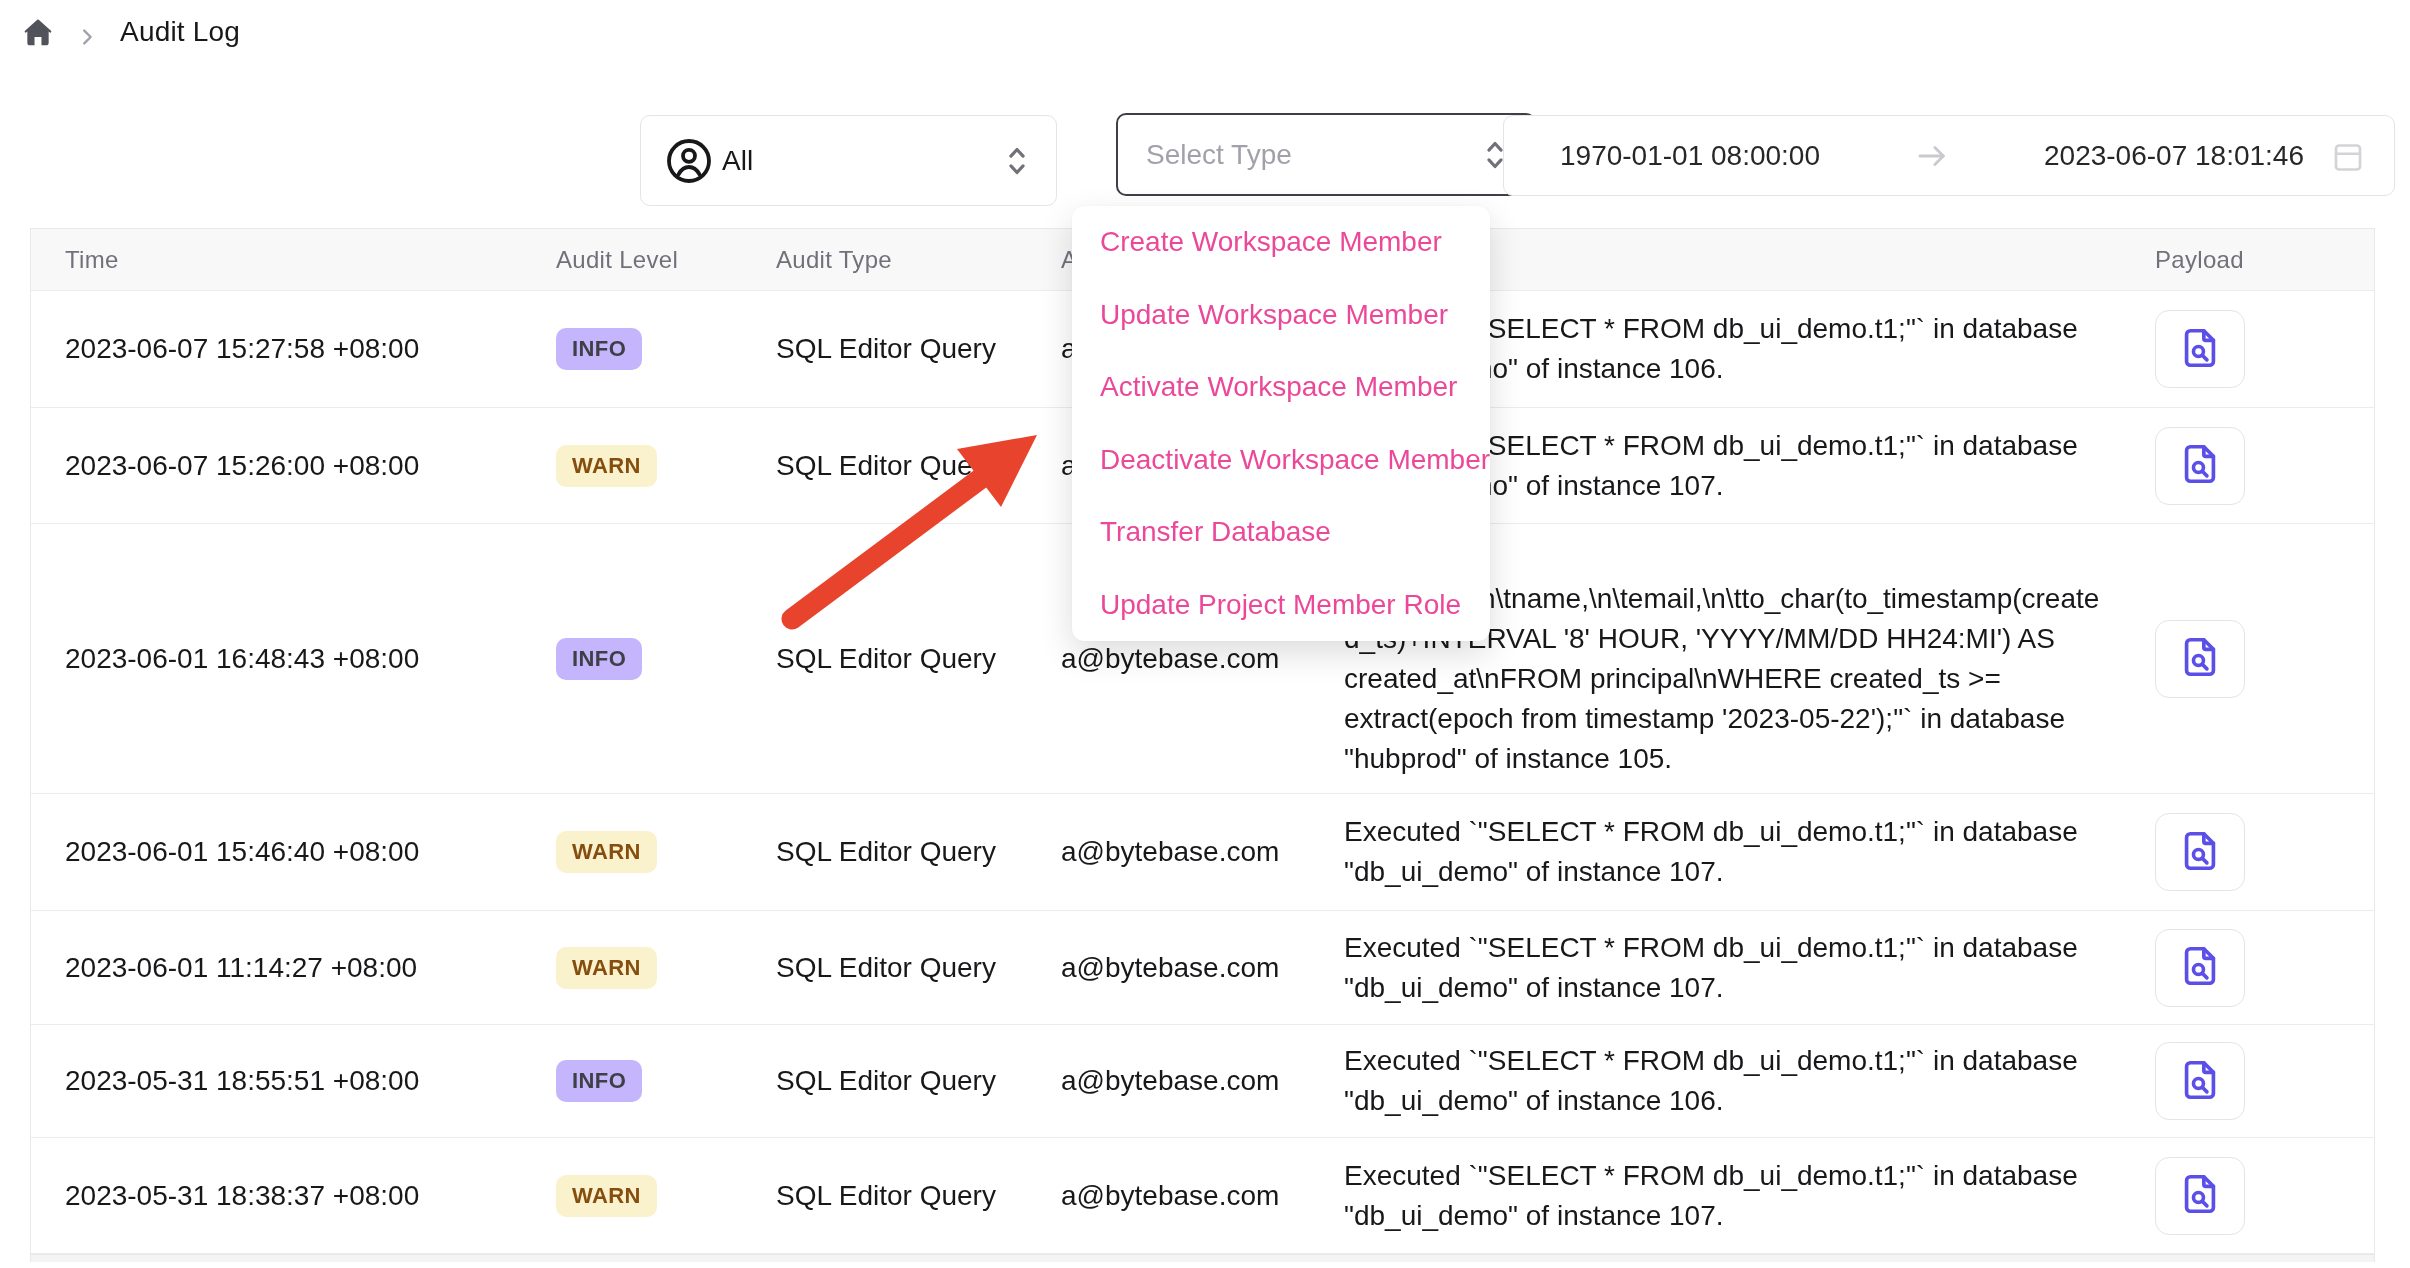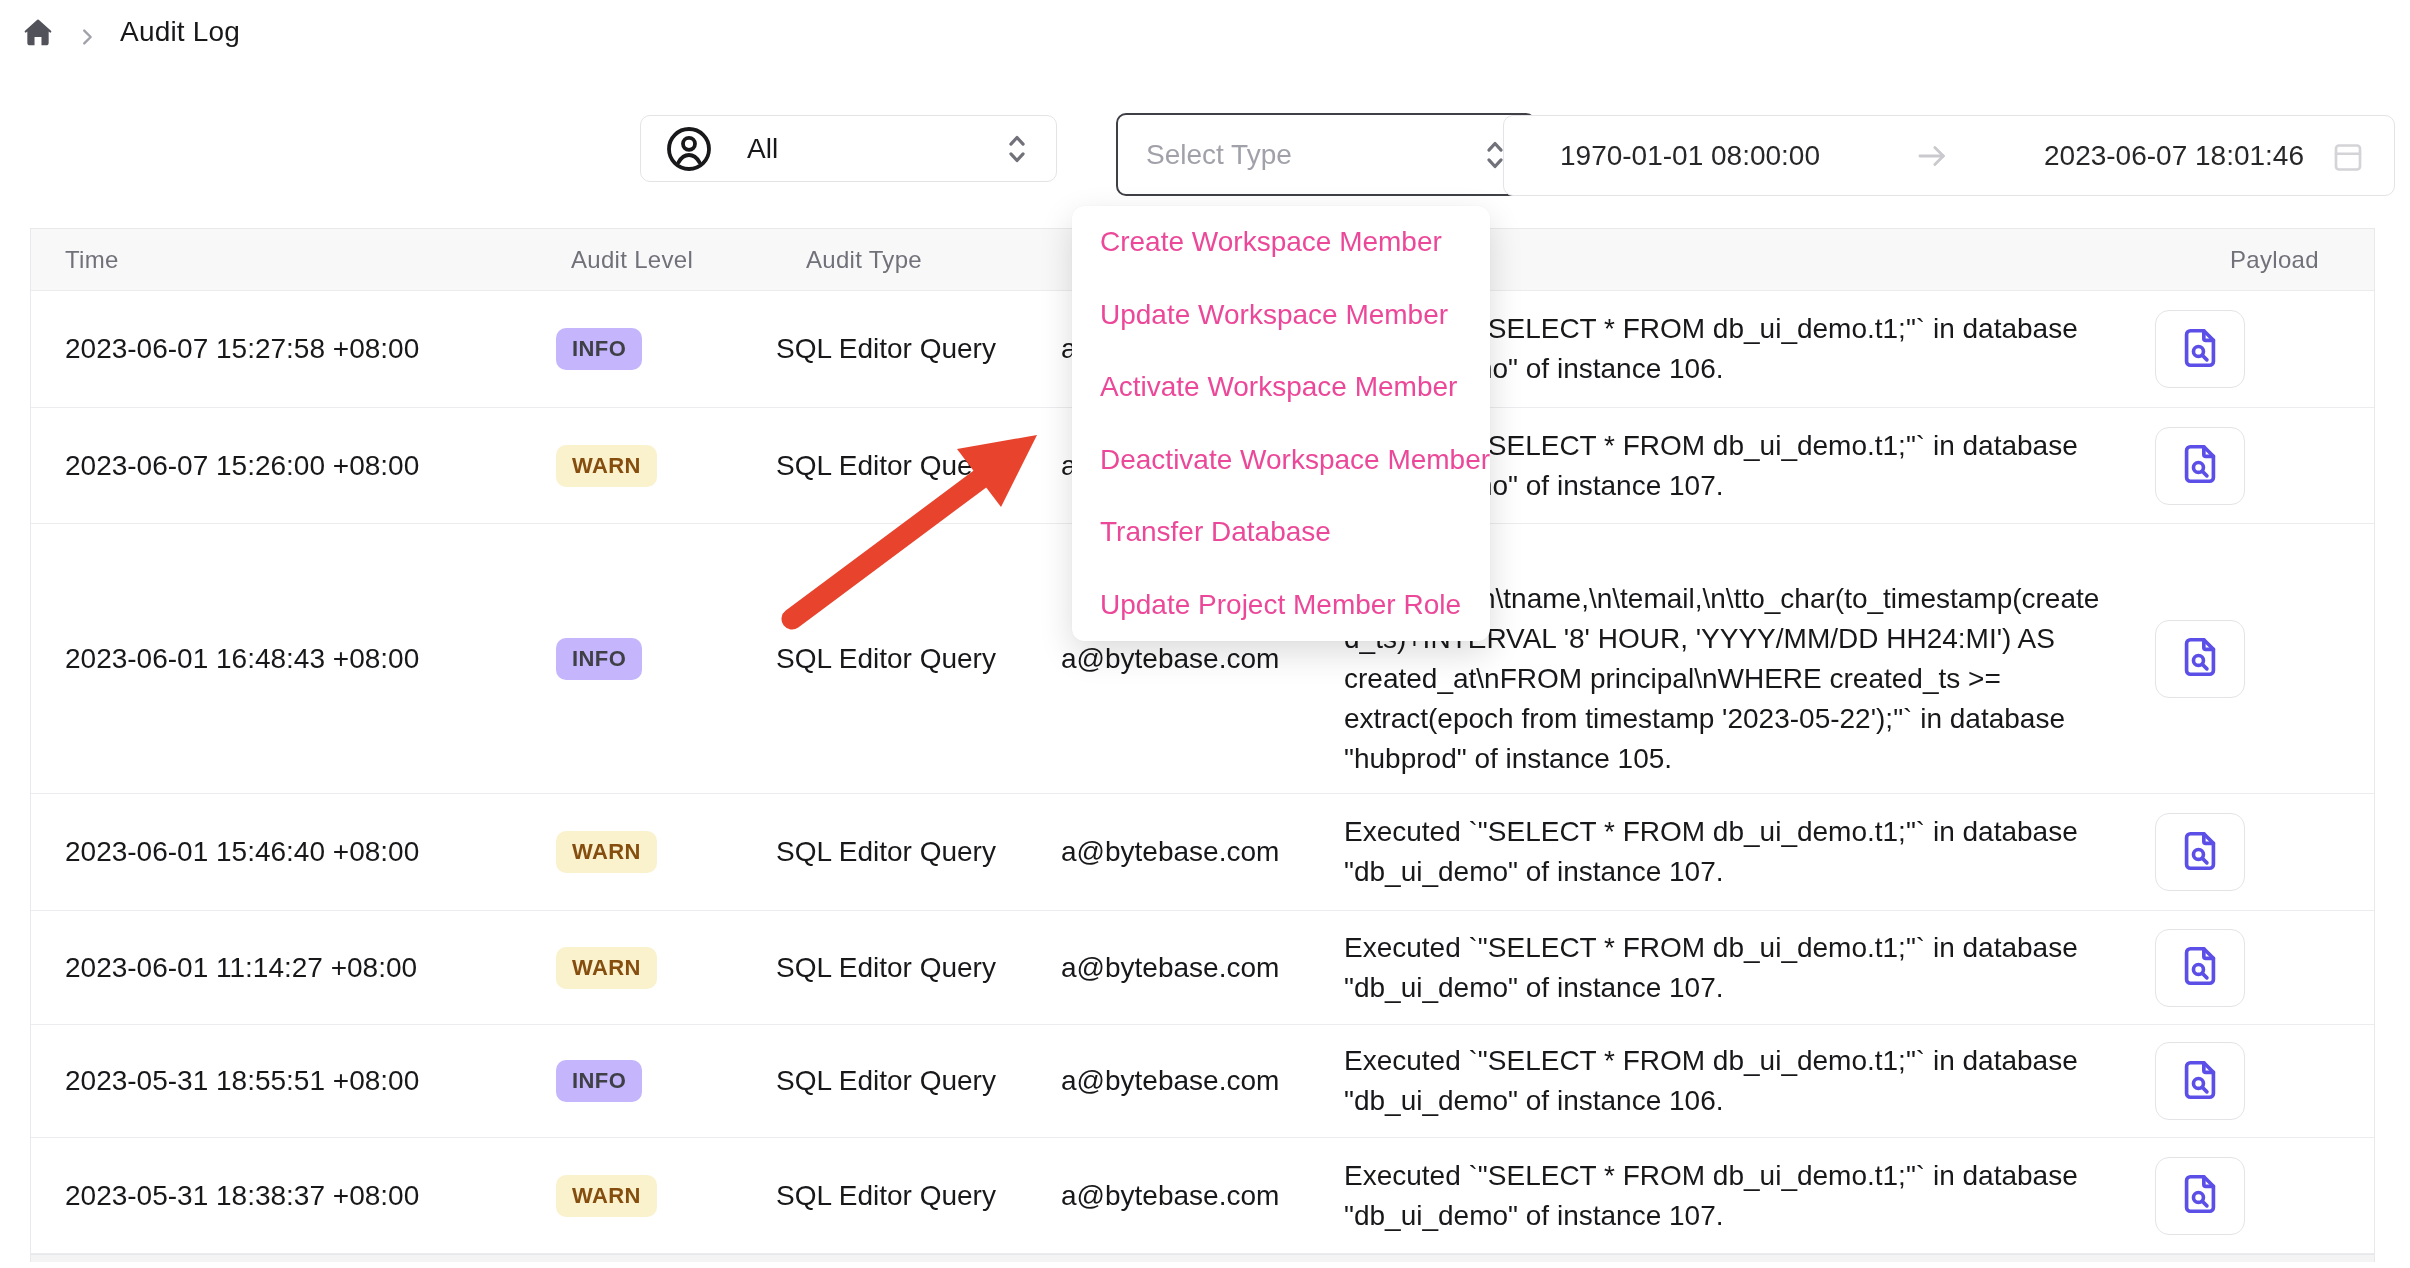--- a/index.html
+++ b/index.html
@@ -7,38 +7,38 @@
         font-family:"Liberation Sans",sans-serif;color:#18181b;}
 
   
   .breadcrumb{position:absolute;left:22px;top:16px;display:flex;align-items:flex-end;gap:22px;}
   .breadcrumb .home{width:32px;height:32px;display:inline-flex;cursor:pointer;}
   .breadcrumb .sep{width:22px;height:22px;display:inline-flex;}
   .breadcrumb h1{font-size:28px;font-weight:500;margin:0;color:#18181b;letter-spacing:.2px;}
 
   
   .ctl{position:absolute;box-sizing:border-box;background:#fff;display:flex;align-items:center;}
-  .actor-select{left:640px;top:115px;width:417px;height:67px;border:1px solid #e4e4e7;border-radius:10px;
-    padding:0 24px;gap:34px;cursor:pointer;}
+  .actor-select{left:640px;top:115px;width:417px;height:91px;border:1px solid #e4e4e7;border-radius:10px;
+    padding:0 24px;gap:9px;cursor:pointer;}
   .actor-select .val{font-size:28px;color:#18181b;flex:1;text-align:left;}
   .type-select{left:1070px;top:113px;width:420px;height:83px;border:2px solid #3f3f46;border-radius:10px;
     padding:0 24px 0 28px;cursor:pointer;margin-left:46px;}
   .type-select .ph{font-size:28px;color:#a1a1aa;flex:1;text-align:left;}
   .daterange{left:1503px;top:115px;width:892px;height:81px;border:1px solid #e4e4e7;border-radius:10px;
     padding:0 28px 0 56px;gap:0;cursor:pointer;}
   .daterange .dt{font-size:28px;color:#27272a;}
   .daterange .mid{flex:1;display:flex;justify-content:center;}
   .icn{display:inline-flex;flex:none;}
 
   
   .table{position:absolute;left:30px;top:228px;width:2345px;box-sizing:border-box;
     border-left:1px solid #e9e9eb;border-right:1px solid #e9e9eb;border-top:1px solid #e9e9eb;}
   .trow{display:grid;grid-template-columns:491px 220px 285px 283px 781px 1fr;
     padding-left:34px;align-items:center;box-sizing:border-box;border-bottom:1px solid #ececee;}
-  .thead{height:62px;background:#f8f8f9;gap:15px;}
+  .thead{height:62px;background:#f8f8f9;}
   .thead .hc{font-size:24px;font-weight:500;color:#71717a;letter-spacing:.3px;white-space:nowrap;overflow:hidden;}
   .cell{font-size:28px;color:#18181b;}
   .c-comment{line-height:40px;padding-right:20px;overflow-wrap:break-word;word-break:break-word;}
   .c-payload{padding-left:30px;}
   .hc.h-payload{padding-left:30px;}
   .tbody .trow:nth-child(1){height:117px;}
   .tbody .trow:nth-child(2){height:116px;}
   .tbody .trow:nth-child(3){height:270px;}
   .tbody .trow:nth-child(4){height:117px;}
   .tbody .trow:nth-child(5){height:114px;}

